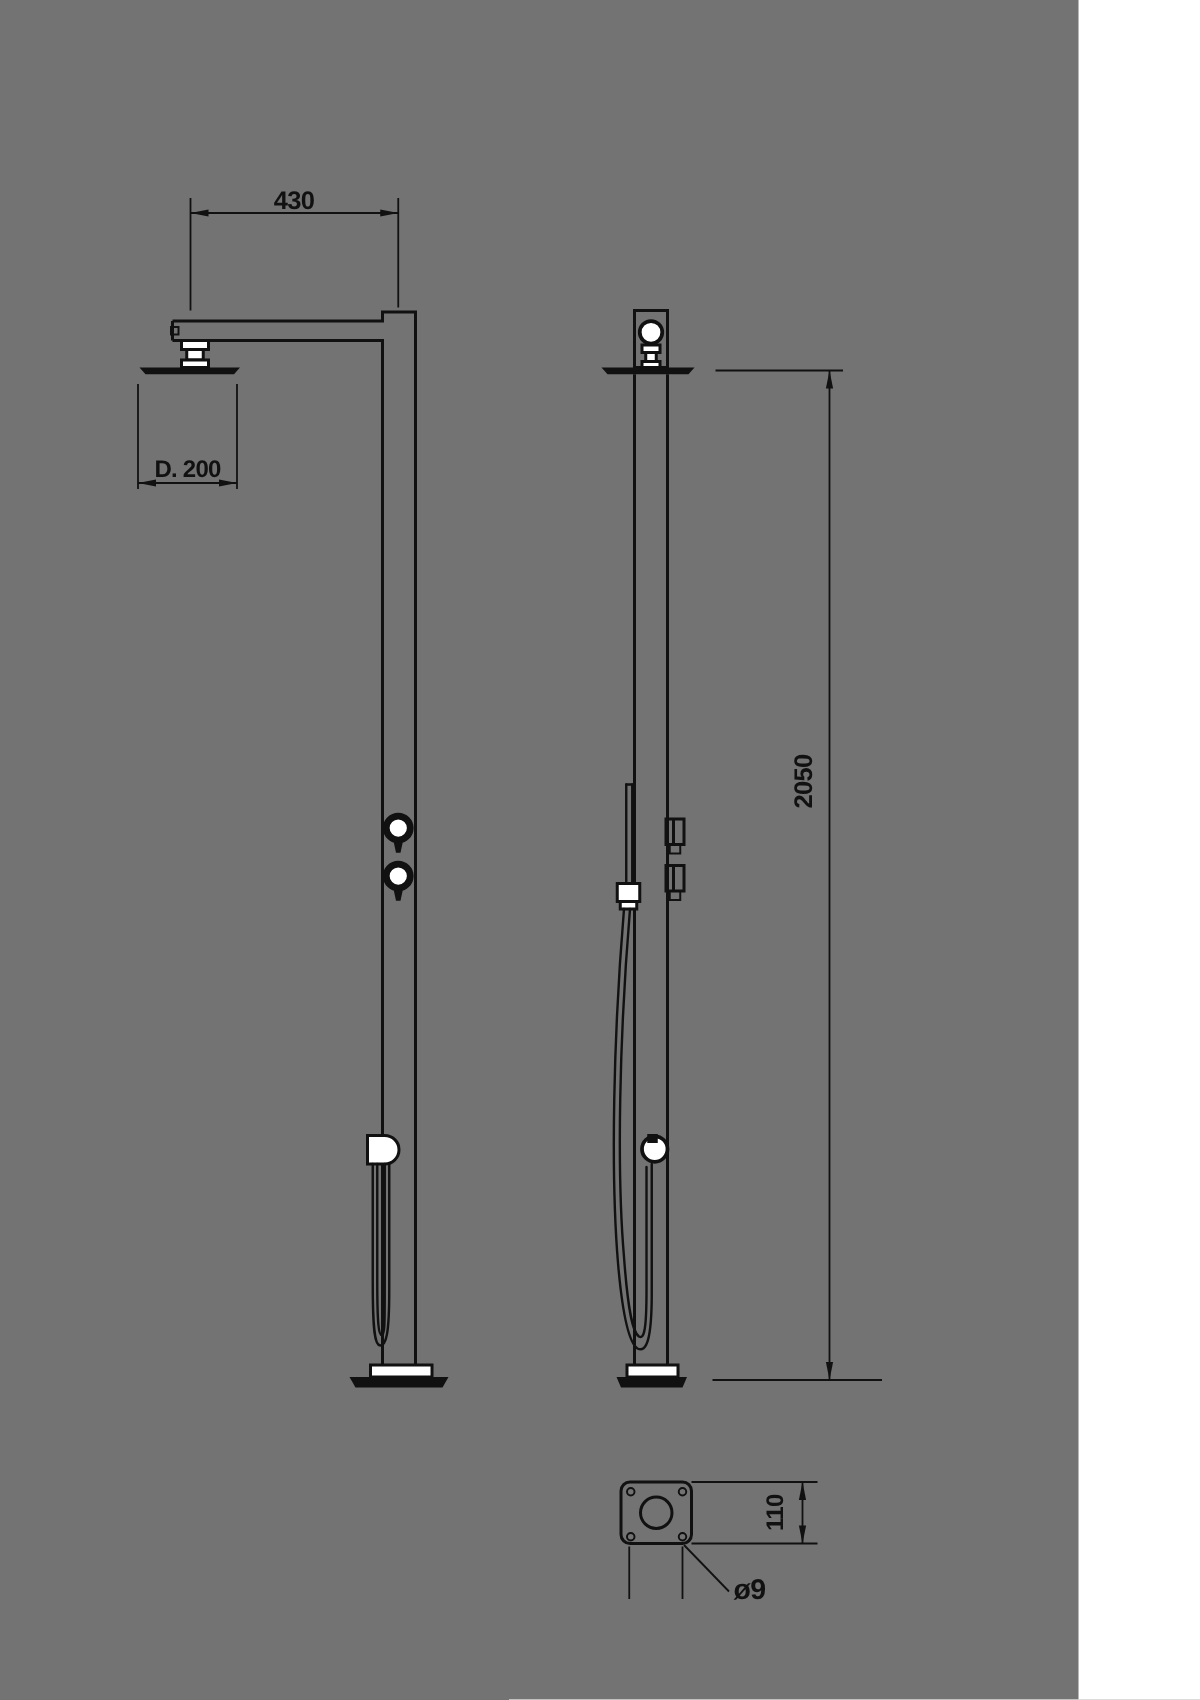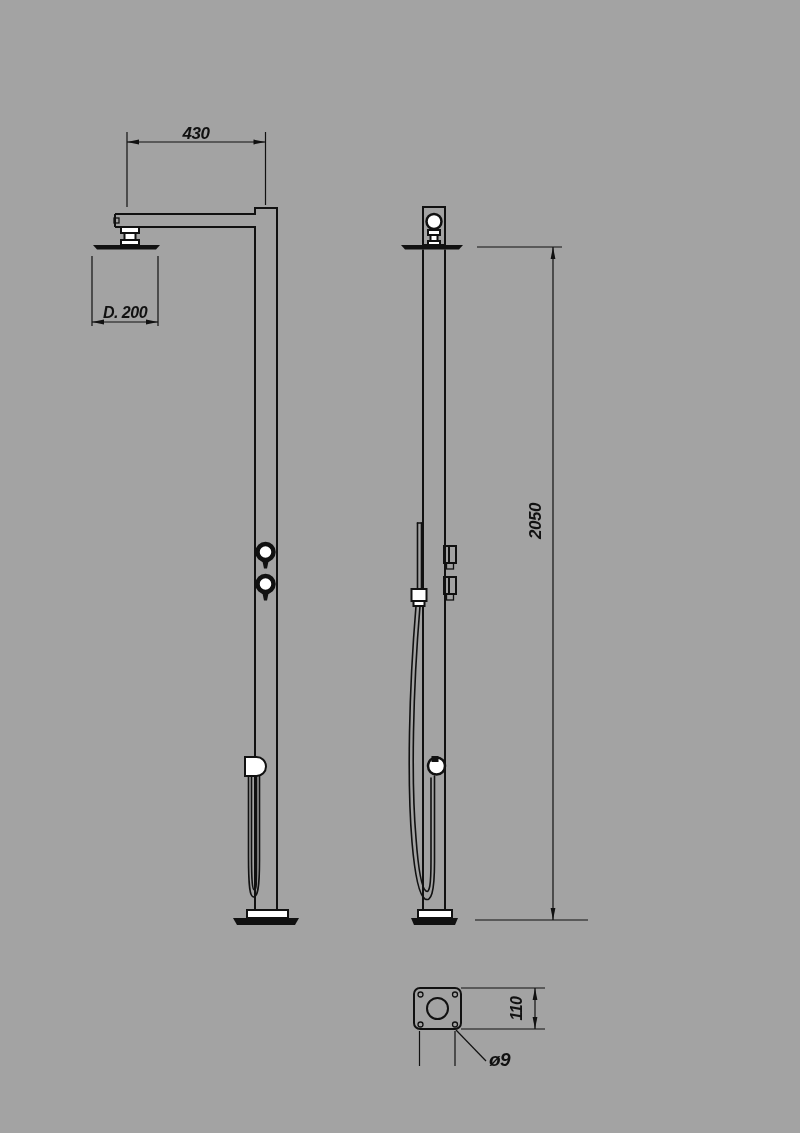--- a/index.html
+++ b/index.html
@@ -2,25 +2,24 @@
 <html><head>
 <meta charset="utf-8">
 <style>
   html, body {
     margin: 0;
     padding: 0;
     background: #ffffff;
   }
   #canvas {
     position: relative;
-    width: 800px;
+    width: 719px;
     height: 1133px;
-    background: #a3a3a3;
+    background: #737373;
     overflow: hidden;
-    font-style: italic;
   }
   svg { display: block; }
   .dim-text {
     font-family: "Liberation Sans", sans-serif;
     font-weight: bold;
     fill: #111111;
     letter-spacing: -0.5px;
   }
   .outline   { fill: none; stroke: #111111; stroke-width: 2;   stroke-linejoin: miter; }
   .outline-w { fill: #ffffff; stroke: #111111; stroke-width: 2; }

